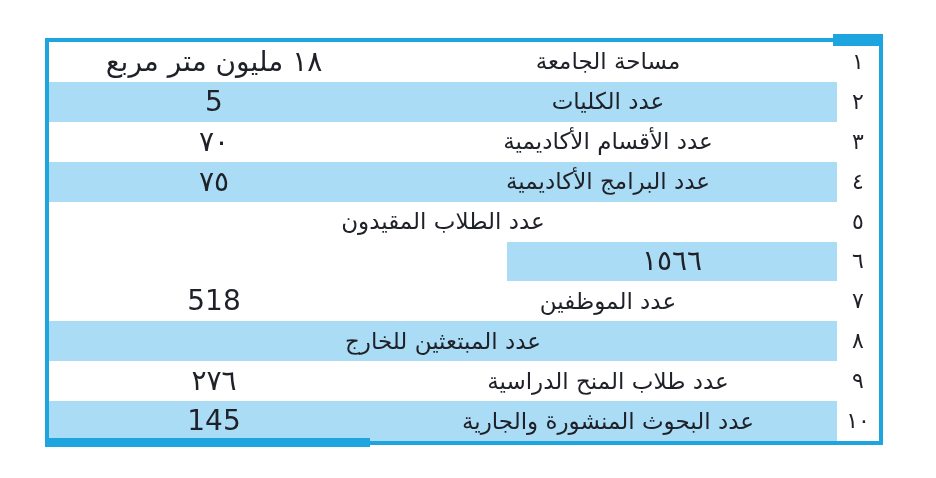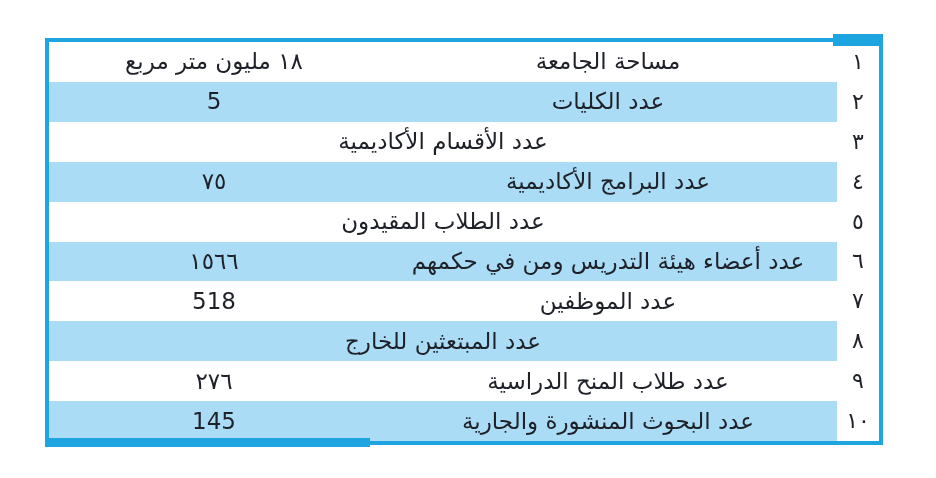--- a/index.html
+++ b/index.html
@@ -53,21 +53,21 @@
     width:42px;
     font-size:22px;
     background:#fff;
   }
   .cell.label{
     flex:1;
     font-size:23px;
   }
   .cell.value{
     width:330px;
-    font-size:23px;
+    font-size:28px;
   }
   
   .row:nth-child(even) .label,
   .row:nth-child(even) .value{
     background:var(--stripe);
   }
   
   .border-accent{
     position:absolute;
     background:var(--border);
@@ -101,36 +101,36 @@
 
   <div class="row">
     <div class="cell num">٢</div>
     <div class="cell label">عدد الكليات</div>
     <div class="cell value">5</div>
   </div>
 
   <div class="row">
     <div class="cell num">٣</div>
     <div class="cell label">عدد الأقسام الأكاديمية</div>
+    <div class="cell value">٧٠</div>
   </div>
 
   <div class="row">
     <div class="cell num">٤</div>
     <div class="cell label">عدد البرامج الأكاديمية</div>
     <div class="cell value">٧٥</div>
   </div>
 
   <div class="row">
     <div class="cell num">٥</div>
     <div class="cell label">عدد الطلاب المقيدون</div>
   </div>
 
   <div class="row">
     <div class="cell num">٦</div>
-    <div class="cell label">عدد أعضاء هيئة التدريس ومن في حكمهم</div>
     <div class="cell value">١٥٦٦</div>
   </div>
 
   <div class="row">
     <div class="cell num">٧</div>
     <div class="cell label">عدد الموظفين</div>
     <div class="cell value">518</div>
   </div>
 
   <div class="row">

